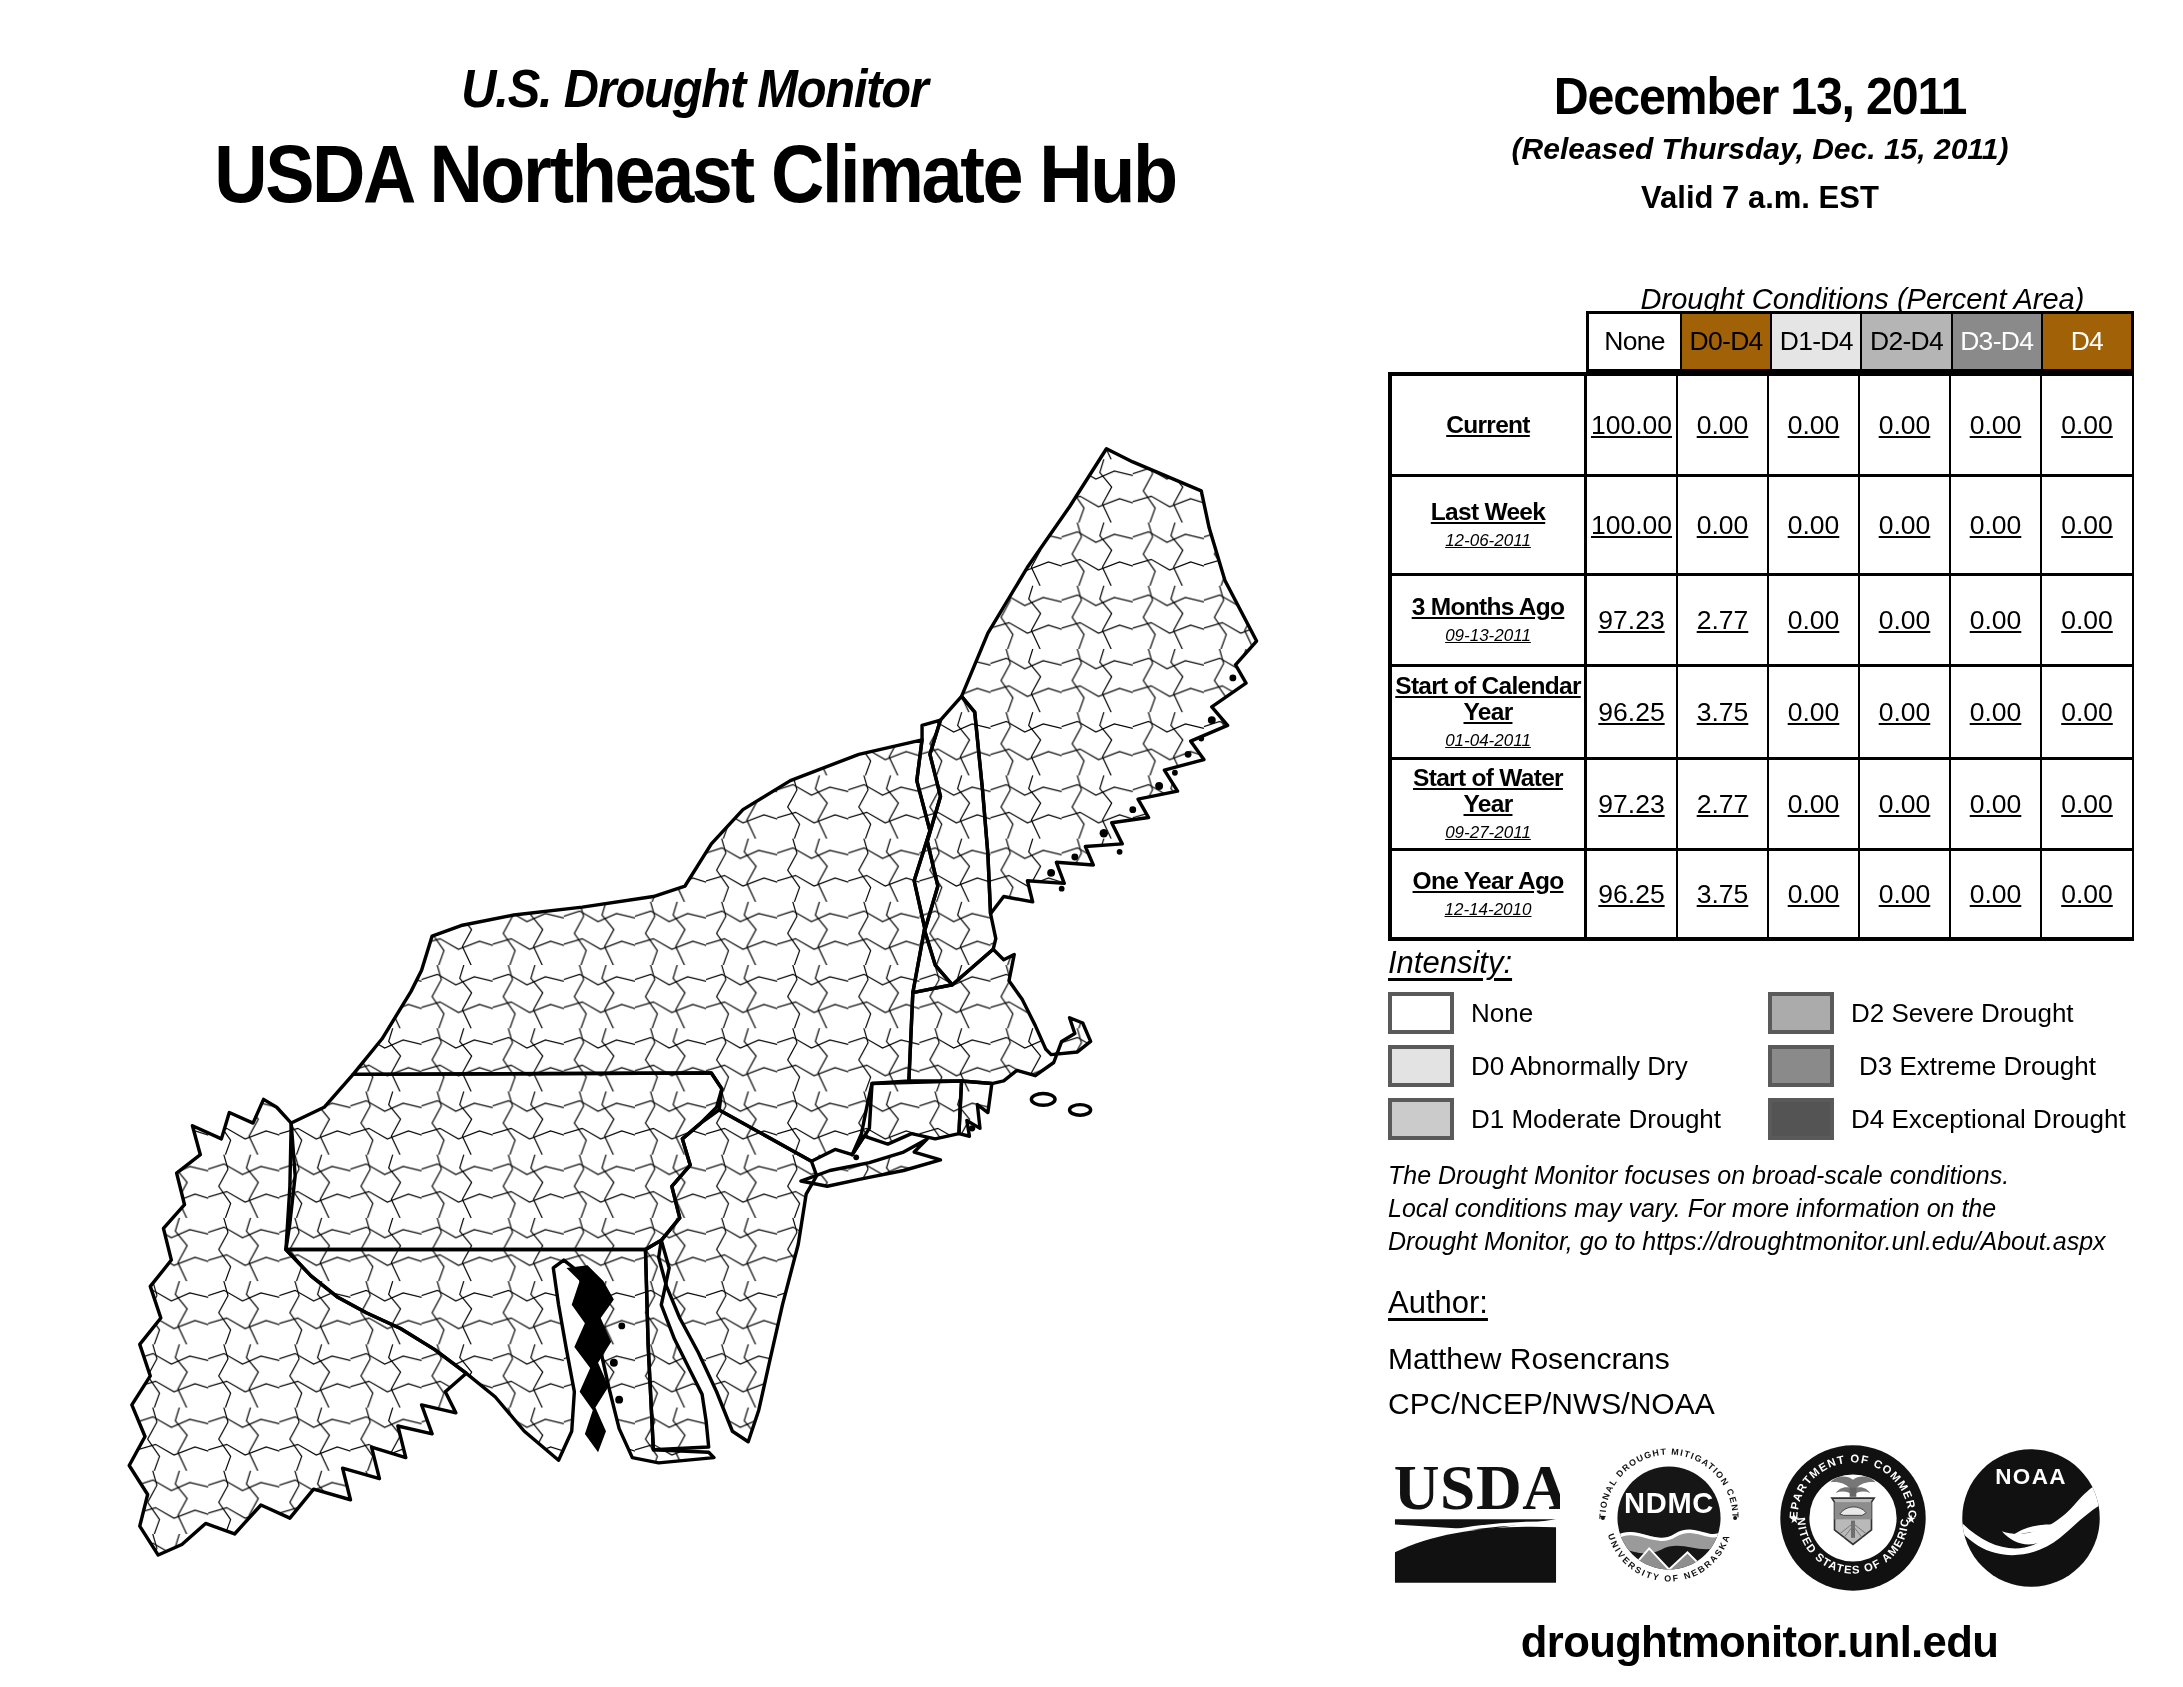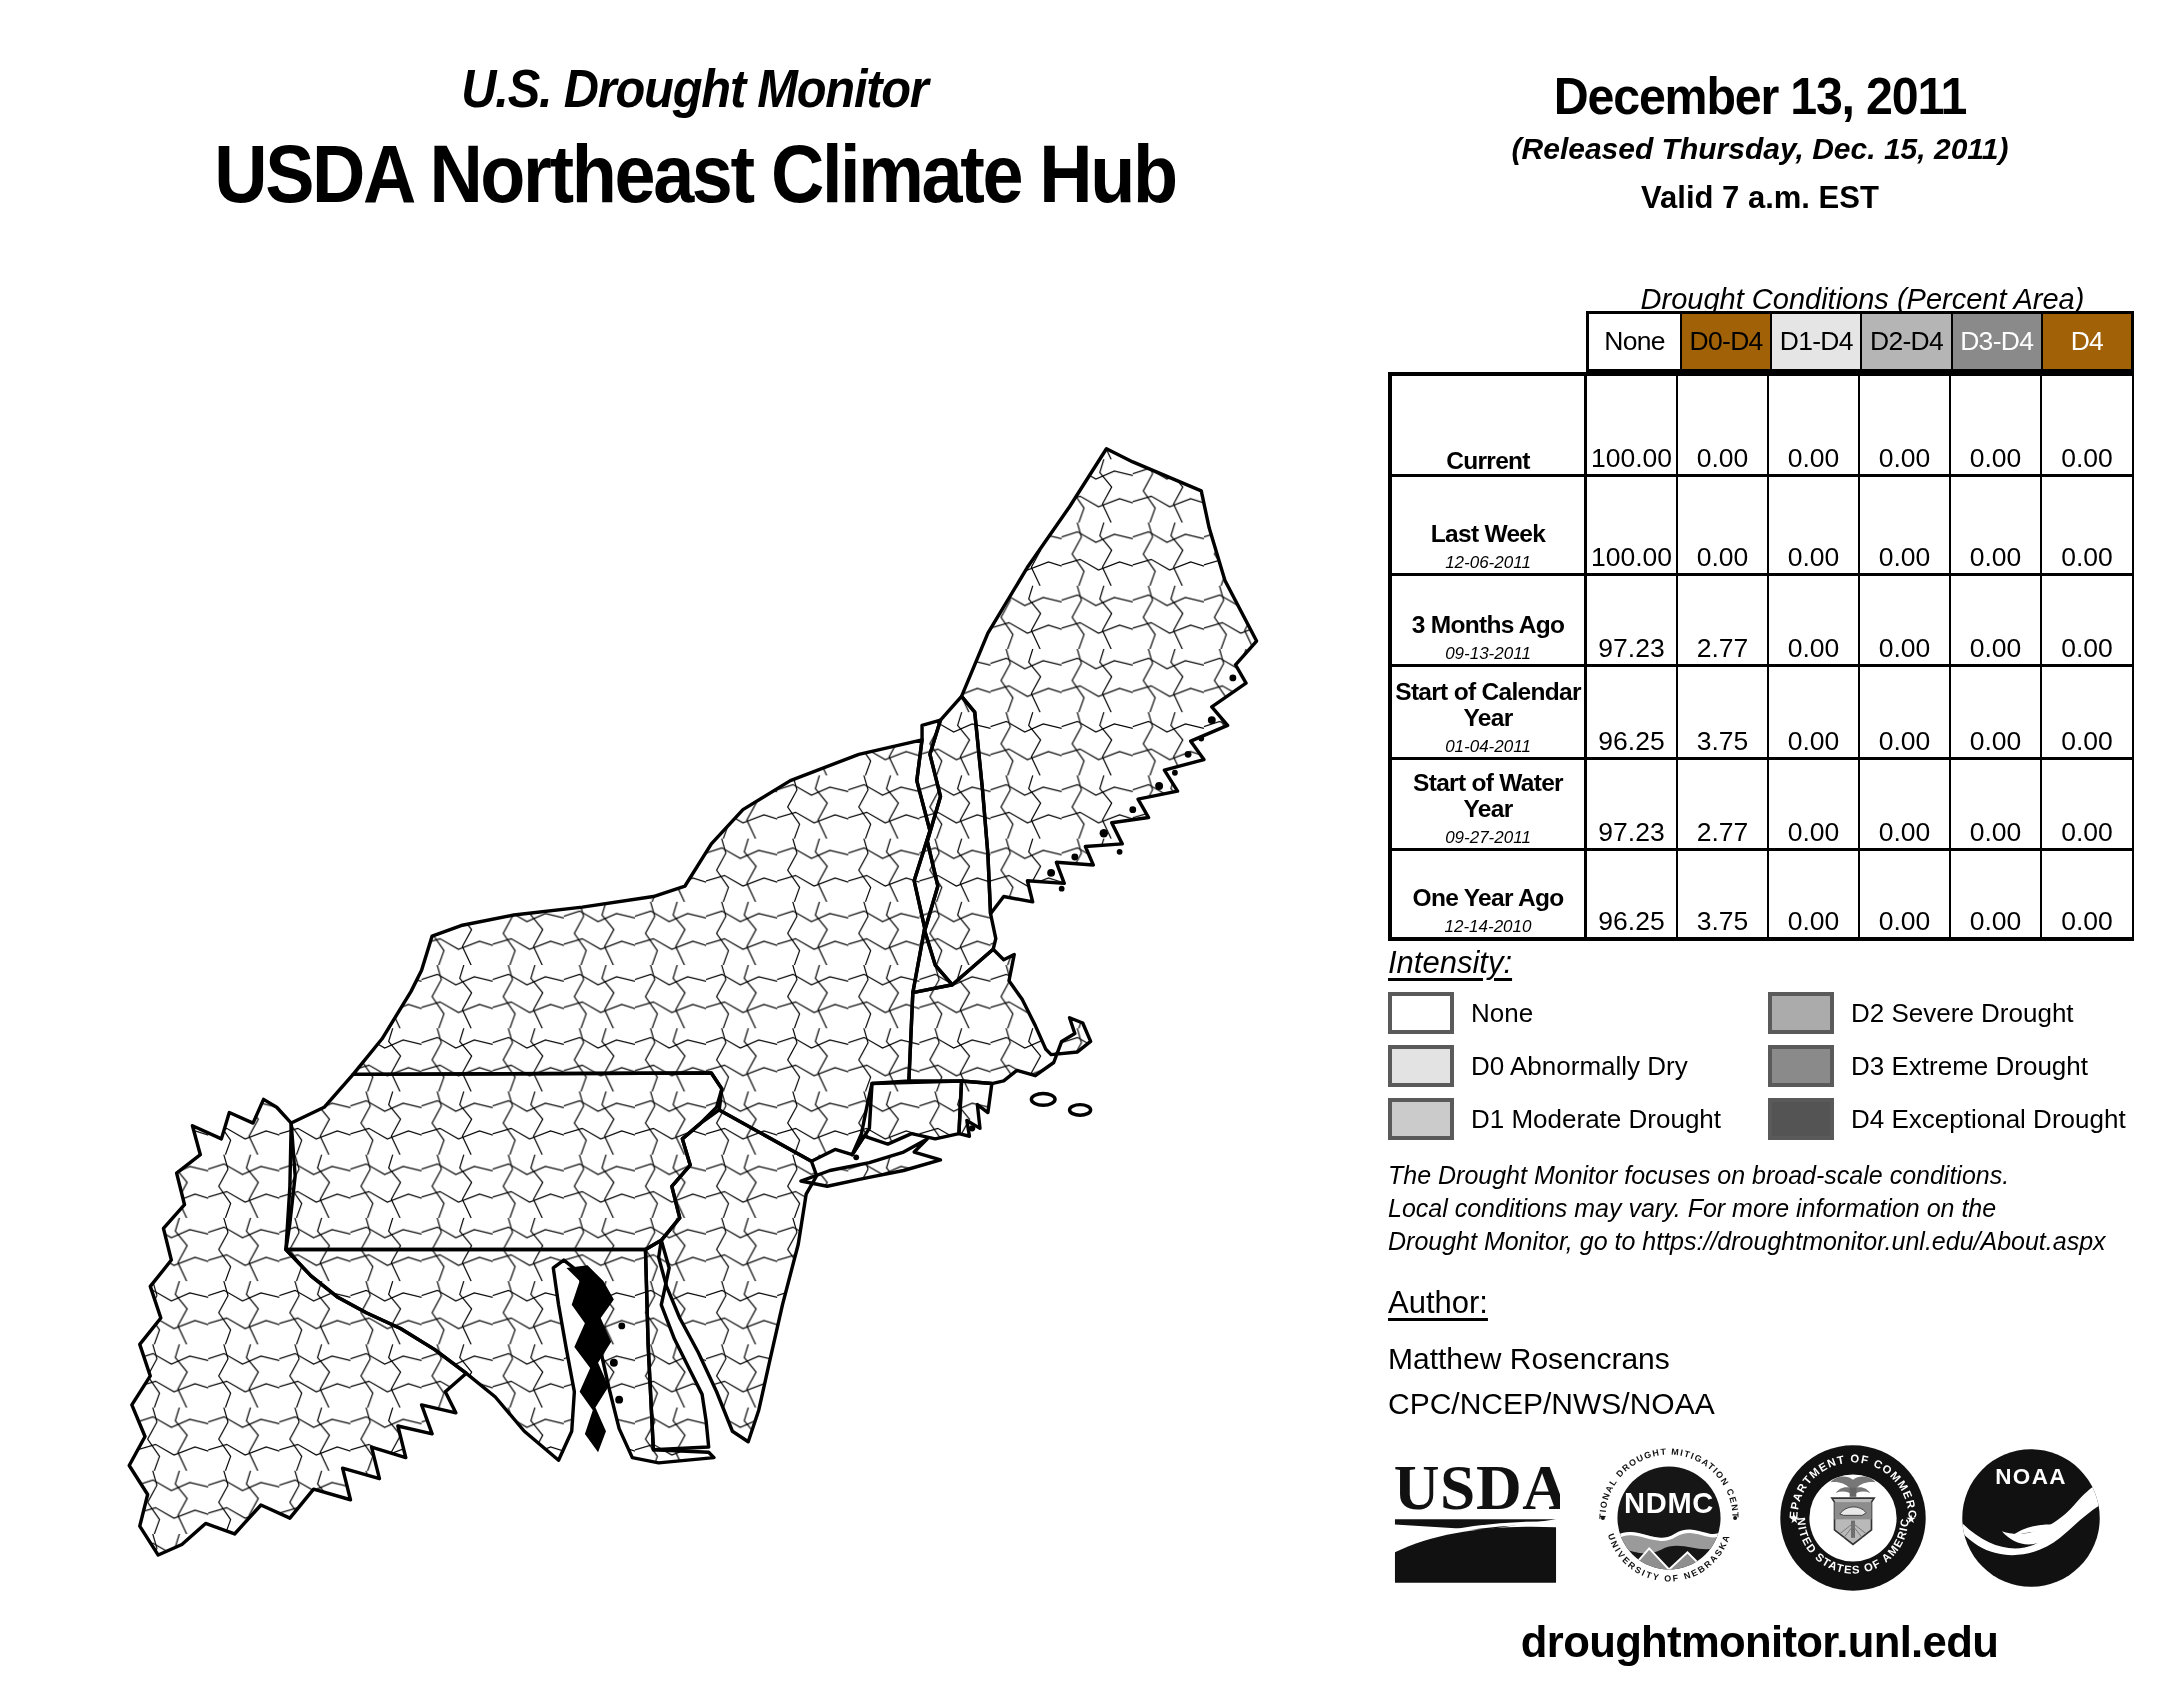--- a/index.html
+++ b/index.html
@@ -22,21 +22,21 @@
   #cond-table{left:1388px;top:311px;width:748px;}
   #thead{position:absolute;left:198px;top:0;width:548px;height:61px;border:3.3px solid #000;
     box-sizing:border-box;display:flex;}
   .hcell{flex:1;display:flex;align-items:center;justify-content:center;font-size:26.5px;
     border-left:2.6px solid #000;box-sizing:border-box;letter-spacing:-0.7px;}
   .hcell:first-child{border-left:none;flex:0 0 91px;}
   #tbody{position:absolute;left:0;top:61px;width:746px;border:4px solid #000;box-sizing:border-box;
     display:grid;grid-template-columns:195px 91px 91px 91px 91px 91px 90px;
     grid-template-rows:101px 99px 91px 93px 91px 86px;}
   .cell{border-right:2.6px solid #000;border-bottom:3.3px solid #000;box-sizing:border-box;
-    display:flex;flex-direction:column;align-items:center;justify-content:flex-end;font-size:26.5px;background:#fff;}
+    display:flex;flex-direction:column;align-items:center;justify-content:center;font-size:26.5px;background:#fff;text-decoration:underline;}
   .cell.lastcol{border-right:none;}
   .cell.lastrow{border-bottom:none;}
   .cell.rowlabel{border-right:3.3px solid #000;}
   .rowlabel .rl-name{font-weight:bold;font-size:24.5px;line-height:1.08;text-align:center;letter-spacing:-0.7px;}
   .rowlabel .rl-date{font-style:italic;font-size:17px;margin-top:5.3px;}
   
   #legend-title{left:1388px;top:945px;font-size:31px;font-style:italic;text-decoration:underline;text-underline-offset:5.3px;}
   .leg-item{position:absolute;display:flex;align-items:center;}
   .leg-swatch{width:58px;height:34px;border:4px solid #5a5a5a;box-sizing:content-box;}
   .leg-label{font-size:26px;margin-left:17px;white-space:nowrap;}
@@ -225,21 +225,21 @@
   <span class="leg-label">D0 Abnormally Dry</span>
 </div>
 <div class="leg-item" style="left:1388px;top:1098px;">
   <span class="leg-swatch" style="background-color: rgb(203, 203, 203);"></span>
   <span class="leg-label">D1 Moderate Drought</span>
 </div>
 <div class="leg-item" style="left:1768px;top:992px;">
   <span class="leg-swatch" style="background-color: rgb(171, 171, 171);"></span>
   <span class="leg-label">D2 Severe Drought</span>
 </div>
-<div class="leg-item" style="left:1768px;top:1045px;">
+<div class="leg-item" style="left:1768px;top:1045px;gap:8px;">
   <span class="leg-swatch" style="background-color: rgb(138, 138, 138);"></span>
   <span class="leg-label">D3 Extreme Drought</span>
 </div>
 <div class="leg-item" style="left:1768px;top:1098px;">
   <span class="leg-swatch" style="background-color: rgb(84, 84, 84);"></span>
   <span class="leg-label">D4 Exceptional Drought</span>
 </div>
 
 <div class="abs" id="disclaimer">
   <div>The Drought Monitor focuses on broad-scale conditions.</div>

